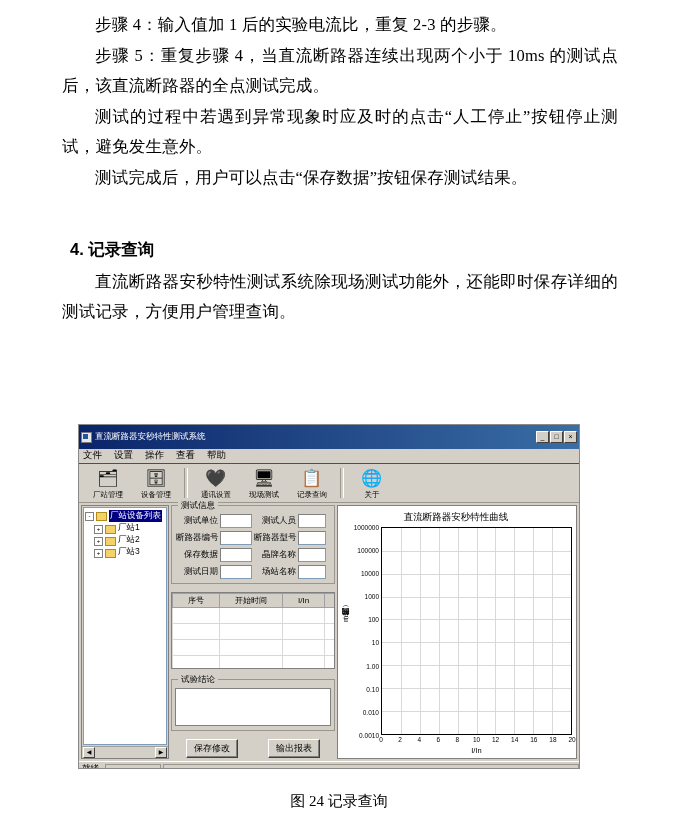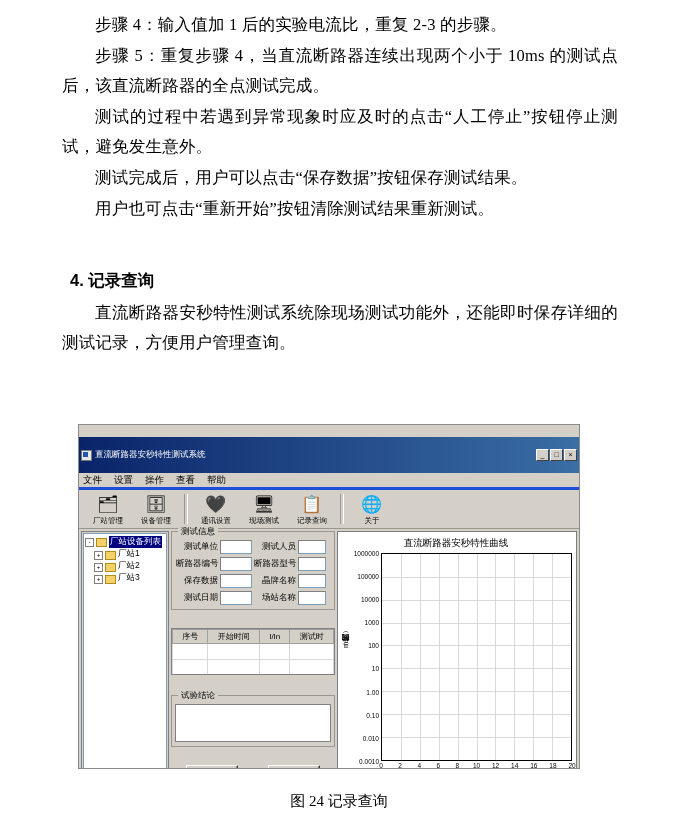--- a/index.html
+++ b/index.html
@@ -60,23 +60,22 @@
     font-size: 9px;
     box-sizing: border-box;
     overflow: hidden;
   }
   .titlebar {
     height: 16px;
     background: linear-gradient(to right, #0a246a, #3a6ea5);
     color: #ffffff;
     display: flex;
     align-items: center;
-    padding: 10px 2px;
+    padding: 4px 2px;
     font-size: 8.5px;
-    margin-top: 12px;
   }
   .titlebar .tb-icon {
     width: 9px;
     height: 9px;
     background: #e8e8e8;
     border: 1px solid #7a7a7a;
     margin-right: 3px;
     position: relative;
   }
   .titlebar .tb-icon::after {
@@ -95,23 +94,22 @@
     border-right-color: #404040;
     border-bottom-color: #404040;
     color: #000;
     font-size: 7px;
     line-height: 9px;
     text-align: center;
   }
   .menubar {
     height: 14px;
     background: #d4d0c8;
-    border-bottom: 3px solid #1d4ed8;
-    display: flex;
-    align-items: center;
+    border-bottom: 1px solid #1d4ed8;
+    display: flex;
     padding-left: 4px;
     gap: 12px;
     font-size: 9.5px;
   }
   .toolbar {
     height: 38px;
     background: #d4d0c8;
     display: flex;
     align-items: center;
     padding-left: 6px;
@@ -211,21 +209,21 @@
     font-size: 6px;
     line-height: 8px;
     text-align: center;
   }
 
   
   .mid-panel {
     width: 164px;
     display: flex;
     flex-direction: column;
-    gap: 16px;
+    gap: 6px;
   }
   .group {
     border: 1px solid #9a968e;
     background: #d4d0c8;
     position: relative;
     box-sizing: border-box;
   }
   .group-title {
     position: absolute;
     top: -6px;
@@ -259,21 +257,21 @@
   table.grid {
     width: 100%;
     border-collapse: collapse;
     font-size: 8px;
   }
   table.grid th {
     background: #d4d0c8;
     border: 1px solid #a0a0a0;
     font-weight: normal;
     height: 13px;
-    padding: 0 9px;
+    padding: 0 15px;
     white-space: nowrap;
   }
   table.grid td {
     border: 1px solid #d8d8d8;
     height: 13px;
   }
   .conclusion {
     height: 52px;
     margin-top: 4px;
   }
@@ -398,21 +396,20 @@
 </head>
 <body>
 
 <div class="page">
 
   <div class="doc-text">
     <p class="para indent">步骤 4：输入值加 1 后的实验电流比，重复 2-3 的步骤。</p>
     <p class="para indent">步骤 5：重复步骤 4，当直流断路器连续出现两个小于 10ms 的测试点后，该直流断路器的全点测试完成。</p>
     <p class="para indent">测试的过程中若遇到异常现象时应及时的点击“人工停止”按钮停止测试，避免发生意外。</p>
     <p class="para indent">测试完成后，用户可以点击“保存数据”按钮保存测试结果。</p>
-    <p class="para indent">用户也可点击“重新开始”按钮清除测试结果重新测试。</p>
     <div class="gap"></div>
     <h3 class="heading">4. 记录查询</h3>
     <p class="para indent">直流断路器安秒特性测试系统除现场测试功能外，还能即时保存详细的测试记录，方便用户管理查询。</p>
   </div>
 
   <div class="figure">
 
     <div class="titlebar">
       <span class="tb-icon"></span>
       <span class="tb-title">直流断路器安秒特性测试系统</span>

